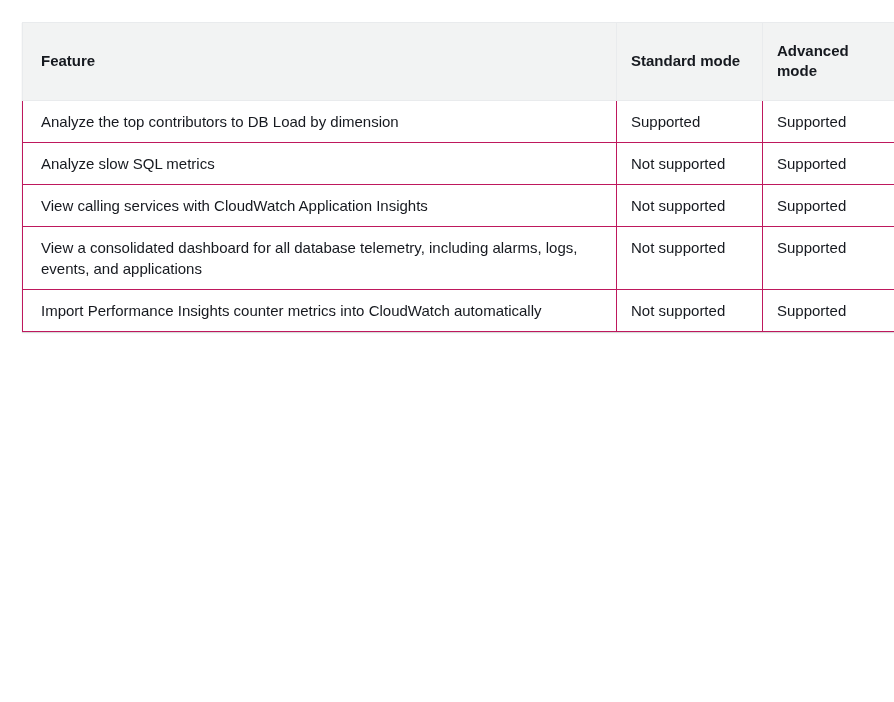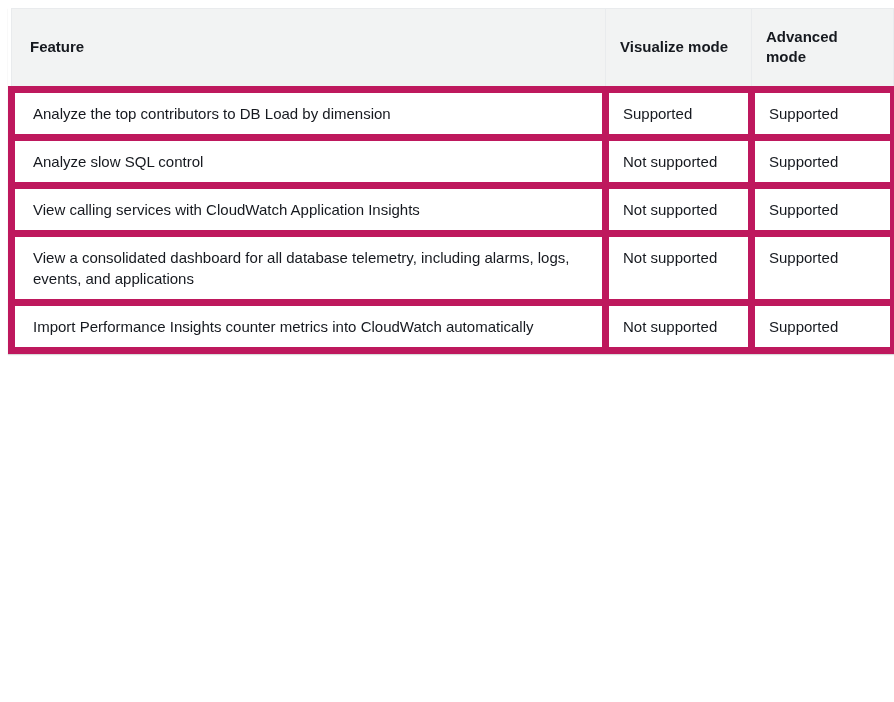--- a/index.html
+++ b/index.html
@@ -4,21 +4,21 @@
 <style>
   html, body {
     margin: 0;
     padding: 0;
     background: #ffffff;
     font-family: "Amazon Ember", "Helvetica Neue", Helvetica, Arial, sans-serif;
     color: #16191f;
   }
   .wrap {
     width: 894px;
-    padding: 8px;
+    padding: 22px;
     box-sizing: border-box;
   }
   table {
     border-collapse: collapse;
     width: 100%;
     table-layout: fixed;
     box-shadow: 0 1px 1px rgba(0,0,0,0.15);
   }
   col.c-feature  { width: 594px; }
   col.c-standard { width: 146px; }
@@ -33,53 +33,53 @@
     border: 1px solid #e9ebed;
     vertical-align: middle;
   }
   thead th:first-child {
     padding-left: 18px;
   }
   tbody td {
     font-size: 15px;
     line-height: 1.4;
     padding: 10px 14px 10px 14px;
-    border: 7px solid #be185d;
+    border: 1px solid #be185d;
     vertical-align: top;
     background: #ffffff;
   }
   tbody td:first-child {
     padding-left: 18px;
   }
 </style>
 </head>
 <body>
 <div class="wrap">
 
 <table>
   <colgroup>
     <col class="c-feature">
     <col class="c-standard">
     <col class="c-advanced">
   </colgroup>
   <thead>
     <tr>
       <th>Feature</th>
-      <th>Visualize mode</th>
+      <th>Standard mode</th>
       <th>Advanced mode</th>
     </tr>
   </thead>
   <tbody>
     <tr>
       <td>Analyze the top contributors to DB Load by dimension</td>
       <td>Supported</td>
       <td>Supported</td>
     </tr>
     <tr>
-      <td>Analyze slow SQL control</td>
+      <td>Analyze slow SQL metrics</td>
       <td>Not supported</td>
       <td>Supported</td>
     </tr>
     <tr>
       <td>View calling services with CloudWatch Application Insights</td>
       <td>Not supported</td>
       <td>Supported</td>
     </tr>
     <tr>
       <td>View a consolidated dashboard for all database telemetry, including alarms, logs, events, and applications</td>

